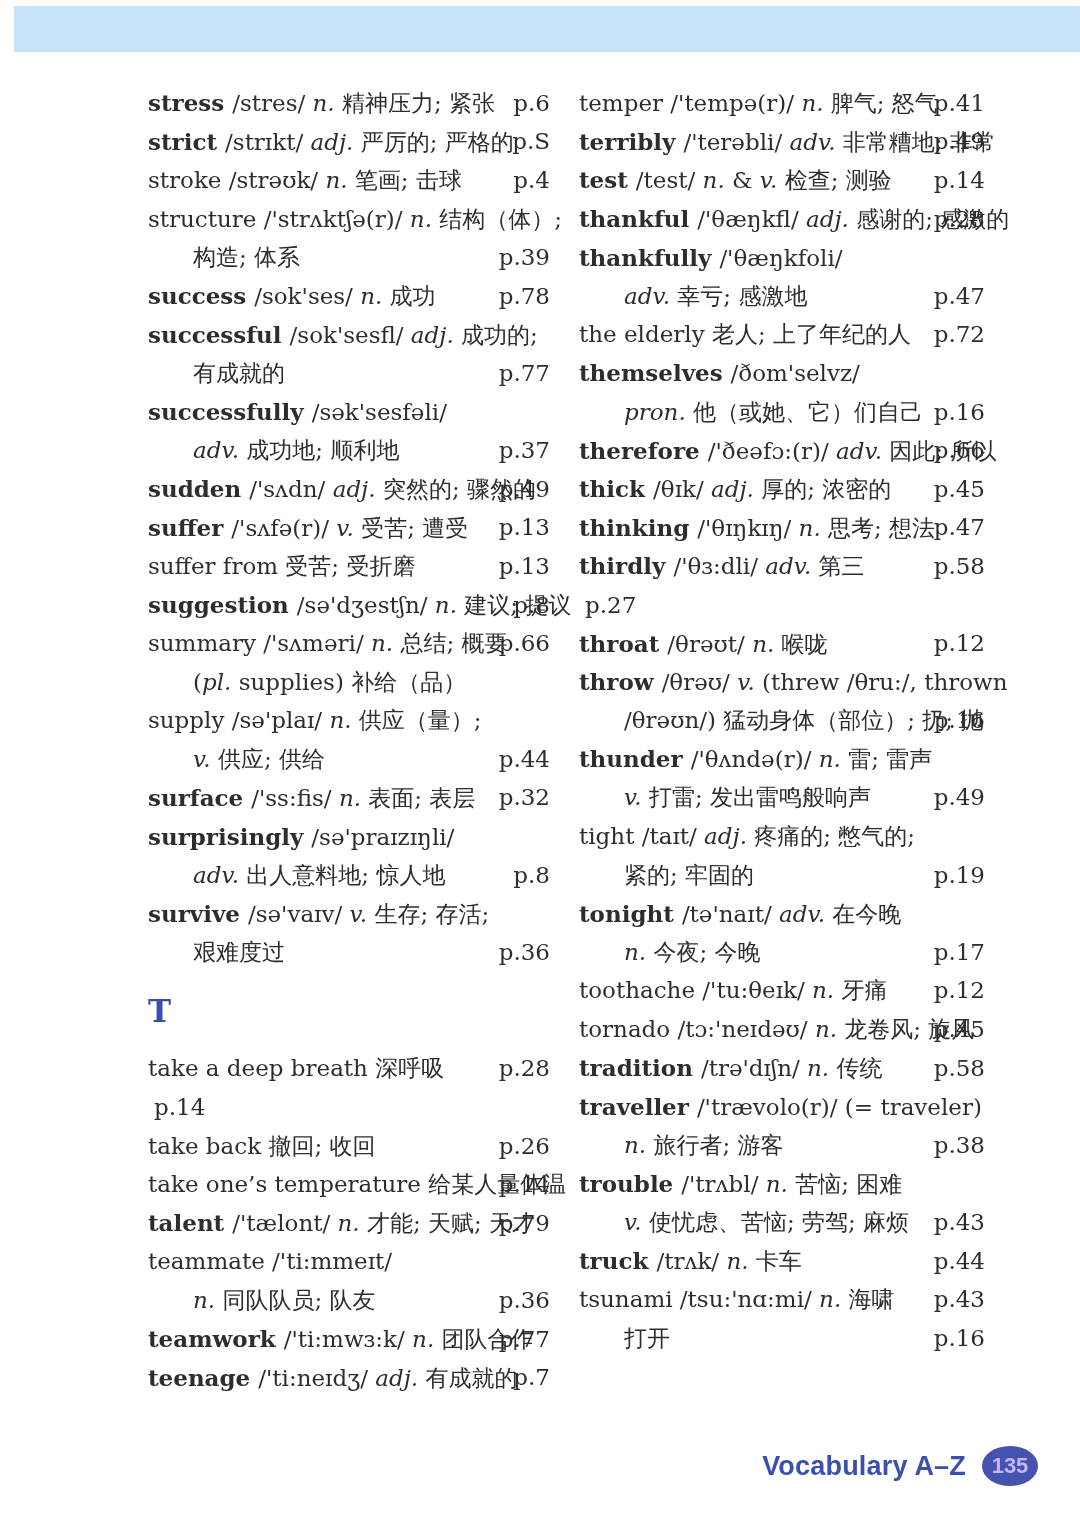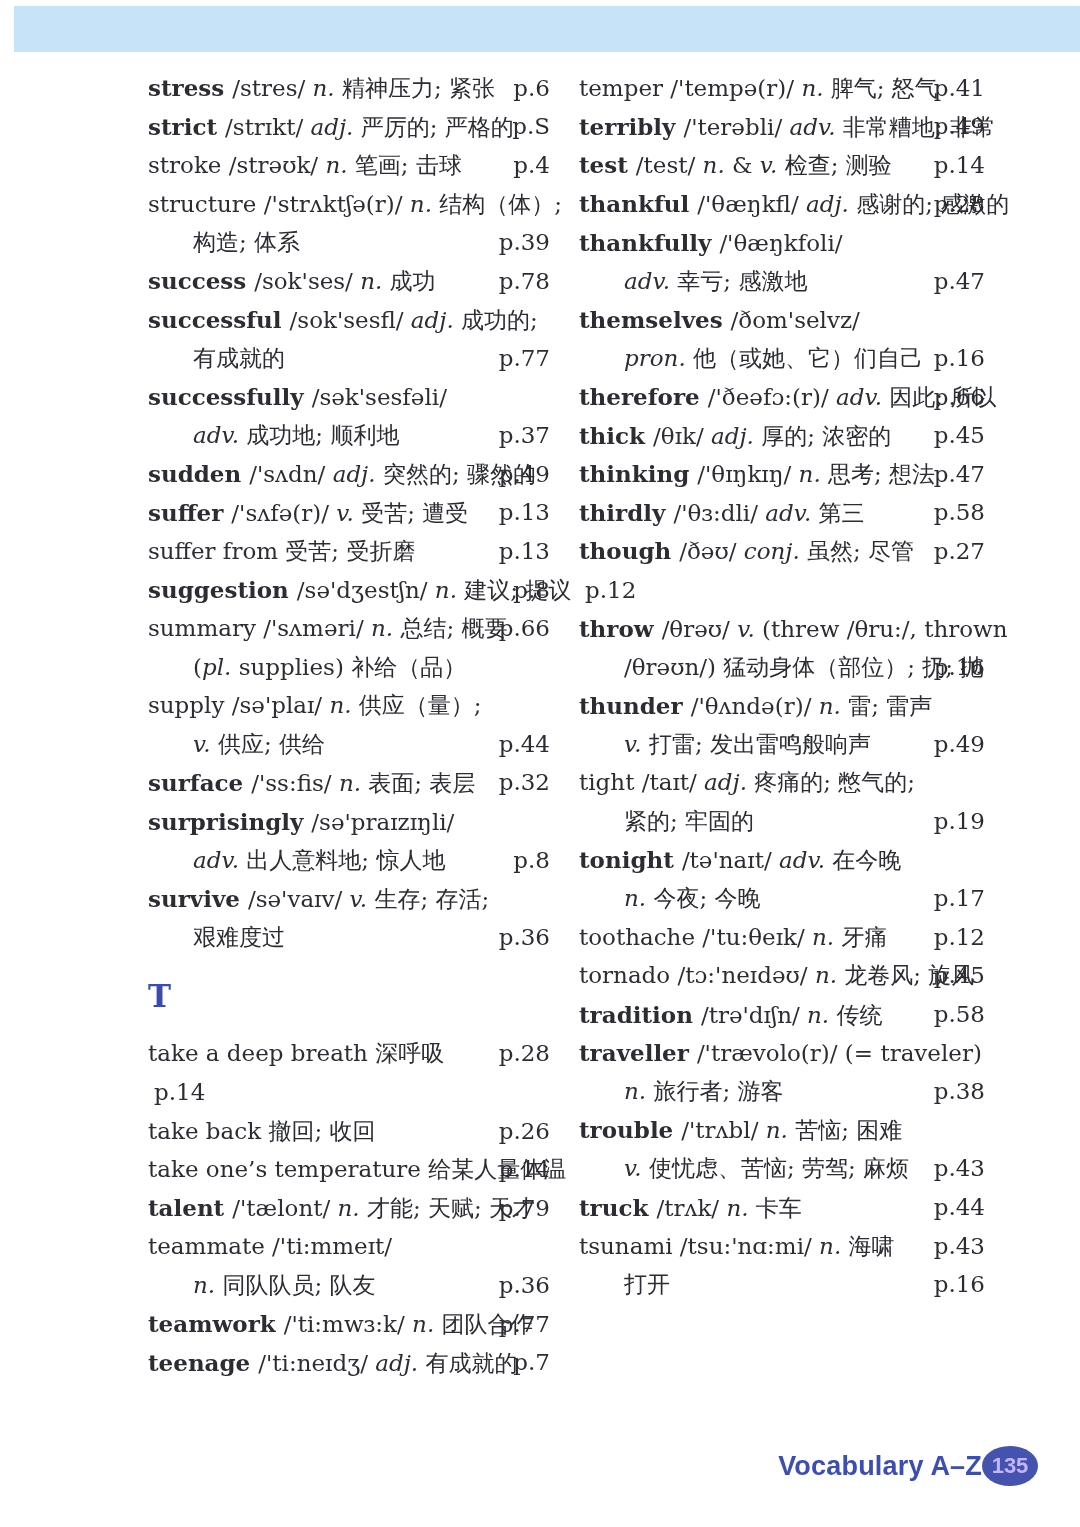--- a/index.html
+++ b/index.html
@@ -1,30 +1,30 @@
 <!DOCTYPE html>
 <html style="--ink: #2b2d33; --band: #c6e3f8; --accent: #3a4cb4; --accent2: #3c4eb0; --badge: #4353ae;"><head>
 <meta charset="utf-8">
 <style>
   html,body{margin:0;padding:0}
   .page{position:relative;width:1080px;height:1527px;background:#ffffff;overflow:hidden;
         font-family:"DejaVu Serif","Liberation Serif",serif;color:var(--ink,#2b2d33)}
   .band{position:absolute;top:6px;left:14px;right:0;height:46px;background:var(--band,#c6e3f8)}
-  .col{position:absolute;top:69px;width:402px}
+  .col{position:absolute;top:84px;width:402px}
   .col-left{left:148px}
   .col-right{left:579px;width:406px}
   .row{display:flex;align-items:center;height:38.6px;white-space:pre;font-size:23px;line-height:1}
   .row .txt{flex:1 1 auto;min-width:0}
   .indent .txt{padding-left:45px}
   .pg{margin-left:6px;flex:0 0 auto}
   .b{font-weight:700}
   .i{font-style:italic}
   .section-row{display:flex;align-items:center;height:78px;font-size:31px;font-weight:700;
                color:var(--accent,#3a4cb4)}
-  .footer{position:absolute;top:1446px;right:42px;display:flex;align-items:center;gap:0}
+  .footer{position:absolute;top:1446px;right:42px;display:flex;align-items:center;gap:16px}
   .footer-label{font-family:"Liberation Sans","DejaVu Sans",sans-serif;font-weight:700;
                 font-size:27px;color:var(--accent2,#3c4eb0);letter-spacing:.2px}
   .badge{width:56px;height:40px;border-radius:50%;background:var(--badge,#4353ae);color:#c4b5fd;
          display:flex;align-items:center;justify-content:center;
          font-family:"Liberation Sans","DejaVu Sans",sans-serif;font-weight:700;font-size:22px}
 </style>
 </head>
 <body>
 
 <div class="page">
@@ -65,28 +65,29 @@
       <div class="row"><span class="txt"><span class="b">teamwork </span><span class="r">/'ti:mwɜ:k/ </span><span class="i">n. </span><span class="r">团队合作</span></span><span class="pg">p.77</span></div>
       <div class="row"><span class="txt"><span class="b">teenage </span><span class="r">/'ti:neɪdʒ/ </span><span class="i">adj. </span><span class="r">有成就的</span></span><span class="pg">p.7</span></div>
     </div>
   <div class="col col-right">
       <div class="row"><span class="txt"><span class="r">temper /'tempə(r)/ </span><span class="i">n. </span><span class="r">脾气; 怒气</span></span><span class="pg">p.41</span></div>
       <div class="row"><span class="txt"><span class="b">terribly </span><span class="r">/'terəbli/ </span><span class="i">adv. </span><span class="r">非常糟地; 非常</span></span><span class="pg">p.49</span></div>
       <div class="row"><span class="txt"><span class="b">test </span><span class="r">/test/ </span><span class="i">n. </span><span class="r">&amp; </span><span class="i">v. </span><span class="r">检查; 测验</span></span><span class="pg">p.14</span></div>
       <div class="row"><span class="txt"><span class="b">thankful </span><span class="r">/'θæŋkfl/ </span><span class="i">adj. </span><span class="r">感谢的; 感激的</span></span><span class="pg">p.28</span></div>
       <div class="row"><span class="txt"><span class="b">thankfully </span><span class="r">/'θæŋkfoli/</span></span></div>
       <div class="row indent"><span class="txt"><span class="i">adv. </span><span class="r">幸亏; 感激地</span></span><span class="pg">p.47</span></div>
+      <div class="row"><span class="txt"><span class="r">the elderly 老人; 上了年纪的人</span></span><span class="pg">p.72</span></div>
       <div class="row"><span class="txt"><span class="b">themselves </span><span class="r">/ðom'selvz/</span></span></div>
       <div class="row indent"><span class="txt"><span class="i">pron. </span><span class="r">他（或她、它）们自己</span></span><span class="pg">p.16</span></div>
       <div class="row"><span class="txt"><span class="b">therefore </span><span class="r">/'ðeəfɔ:(r)/ </span><span class="i">adv. </span><span class="r">因此; 所以</span></span><span class="pg">p.66</span></div>
       <div class="row"><span class="txt"><span class="b">thick </span><span class="r">/θɪk/ </span><span class="i">adj. </span><span class="r">厚的; 浓密的</span></span><span class="pg">p.45</span></div>
       <div class="row"><span class="txt"><span class="b">thinking </span><span class="r">/'θɪŋkɪŋ/ </span><span class="i">n. </span><span class="r">思考; 想法</span></span><span class="pg">p.47</span></div>
       <div class="row"><span class="txt"><span class="b">thirdly </span><span class="r">/'θɜ:dli/ </span><span class="i">adv. </span><span class="r">第三</span></span><span class="pg">p.58</span></div>
-      <div class="row"><span class="txt"><span class="b">though </span><span class="r">/ðəʊ/ </span><span class="i">conj. </span><span class="r">虽然; 尽管</span></span><span class="pg">p.27</span></div>
-      <div class="row"><span class="pg">p.12</span></div>
+      <div class="row"><span class="pg">p.27</span></div>
+      <div class="row"><span class="txt"><span class="b">throat </span><span class="r">/θrəʊt/ </span><span class="i">n. </span><span class="r">喉咙</span></span><span class="pg">p.12</span></div>
       <div class="row"><span class="txt"><span class="b">throw </span><span class="r">/θrəʊ/ </span><span class="i">v. </span><span class="r">(threw /θru:/, thrown</span></span></div>
       <div class="row indent"><span class="txt"><span class="r">/θrəʊn/) 猛动身体（部位）; 扔; 抛</span></span><span class="pg">p.16</span></div>
       <div class="row"><span class="txt"><span class="b">thunder </span><span class="r">/'θʌndə(r)/ </span><span class="i">n. </span><span class="r">雷; 雷声</span></span></div>
       <div class="row indent"><span class="txt"><span class="i">v. </span><span class="r">打雷; 发出雷鸣般响声</span></span><span class="pg">p.49</span></div>
       <div class="row"><span class="txt"><span class="r">tight /taɪt/ </span><span class="i">adj. </span><span class="r">疼痛的; 憋气的;</span></span></div>
       <div class="row indent"><span class="txt"><span class="r">紧的; 牢固的</span></span><span class="pg">p.19</span></div>
       <div class="row"><span class="txt"><span class="b">tonight </span><span class="r">/tə'naɪt/ </span><span class="i">adv. </span><span class="r">在今晚</span></span></div>
       <div class="row indent"><span class="txt"><span class="i">n. </span><span class="r">今夜; 今晚</span></span><span class="pg">p.17</span></div>
       <div class="row"><span class="txt"><span class="r">toothache /'tu:θeɪk/ </span><span class="i">n. </span><span class="r">牙痛</span></span><span class="pg">p.12</span></div>
       <div class="row"><span class="txt"><span class="r">tornado /tɔ:'neɪdəʊ/ </span><span class="i">n. </span><span class="r">龙卷风; 旋风</span></span><span class="pg">p.45</span></div>

